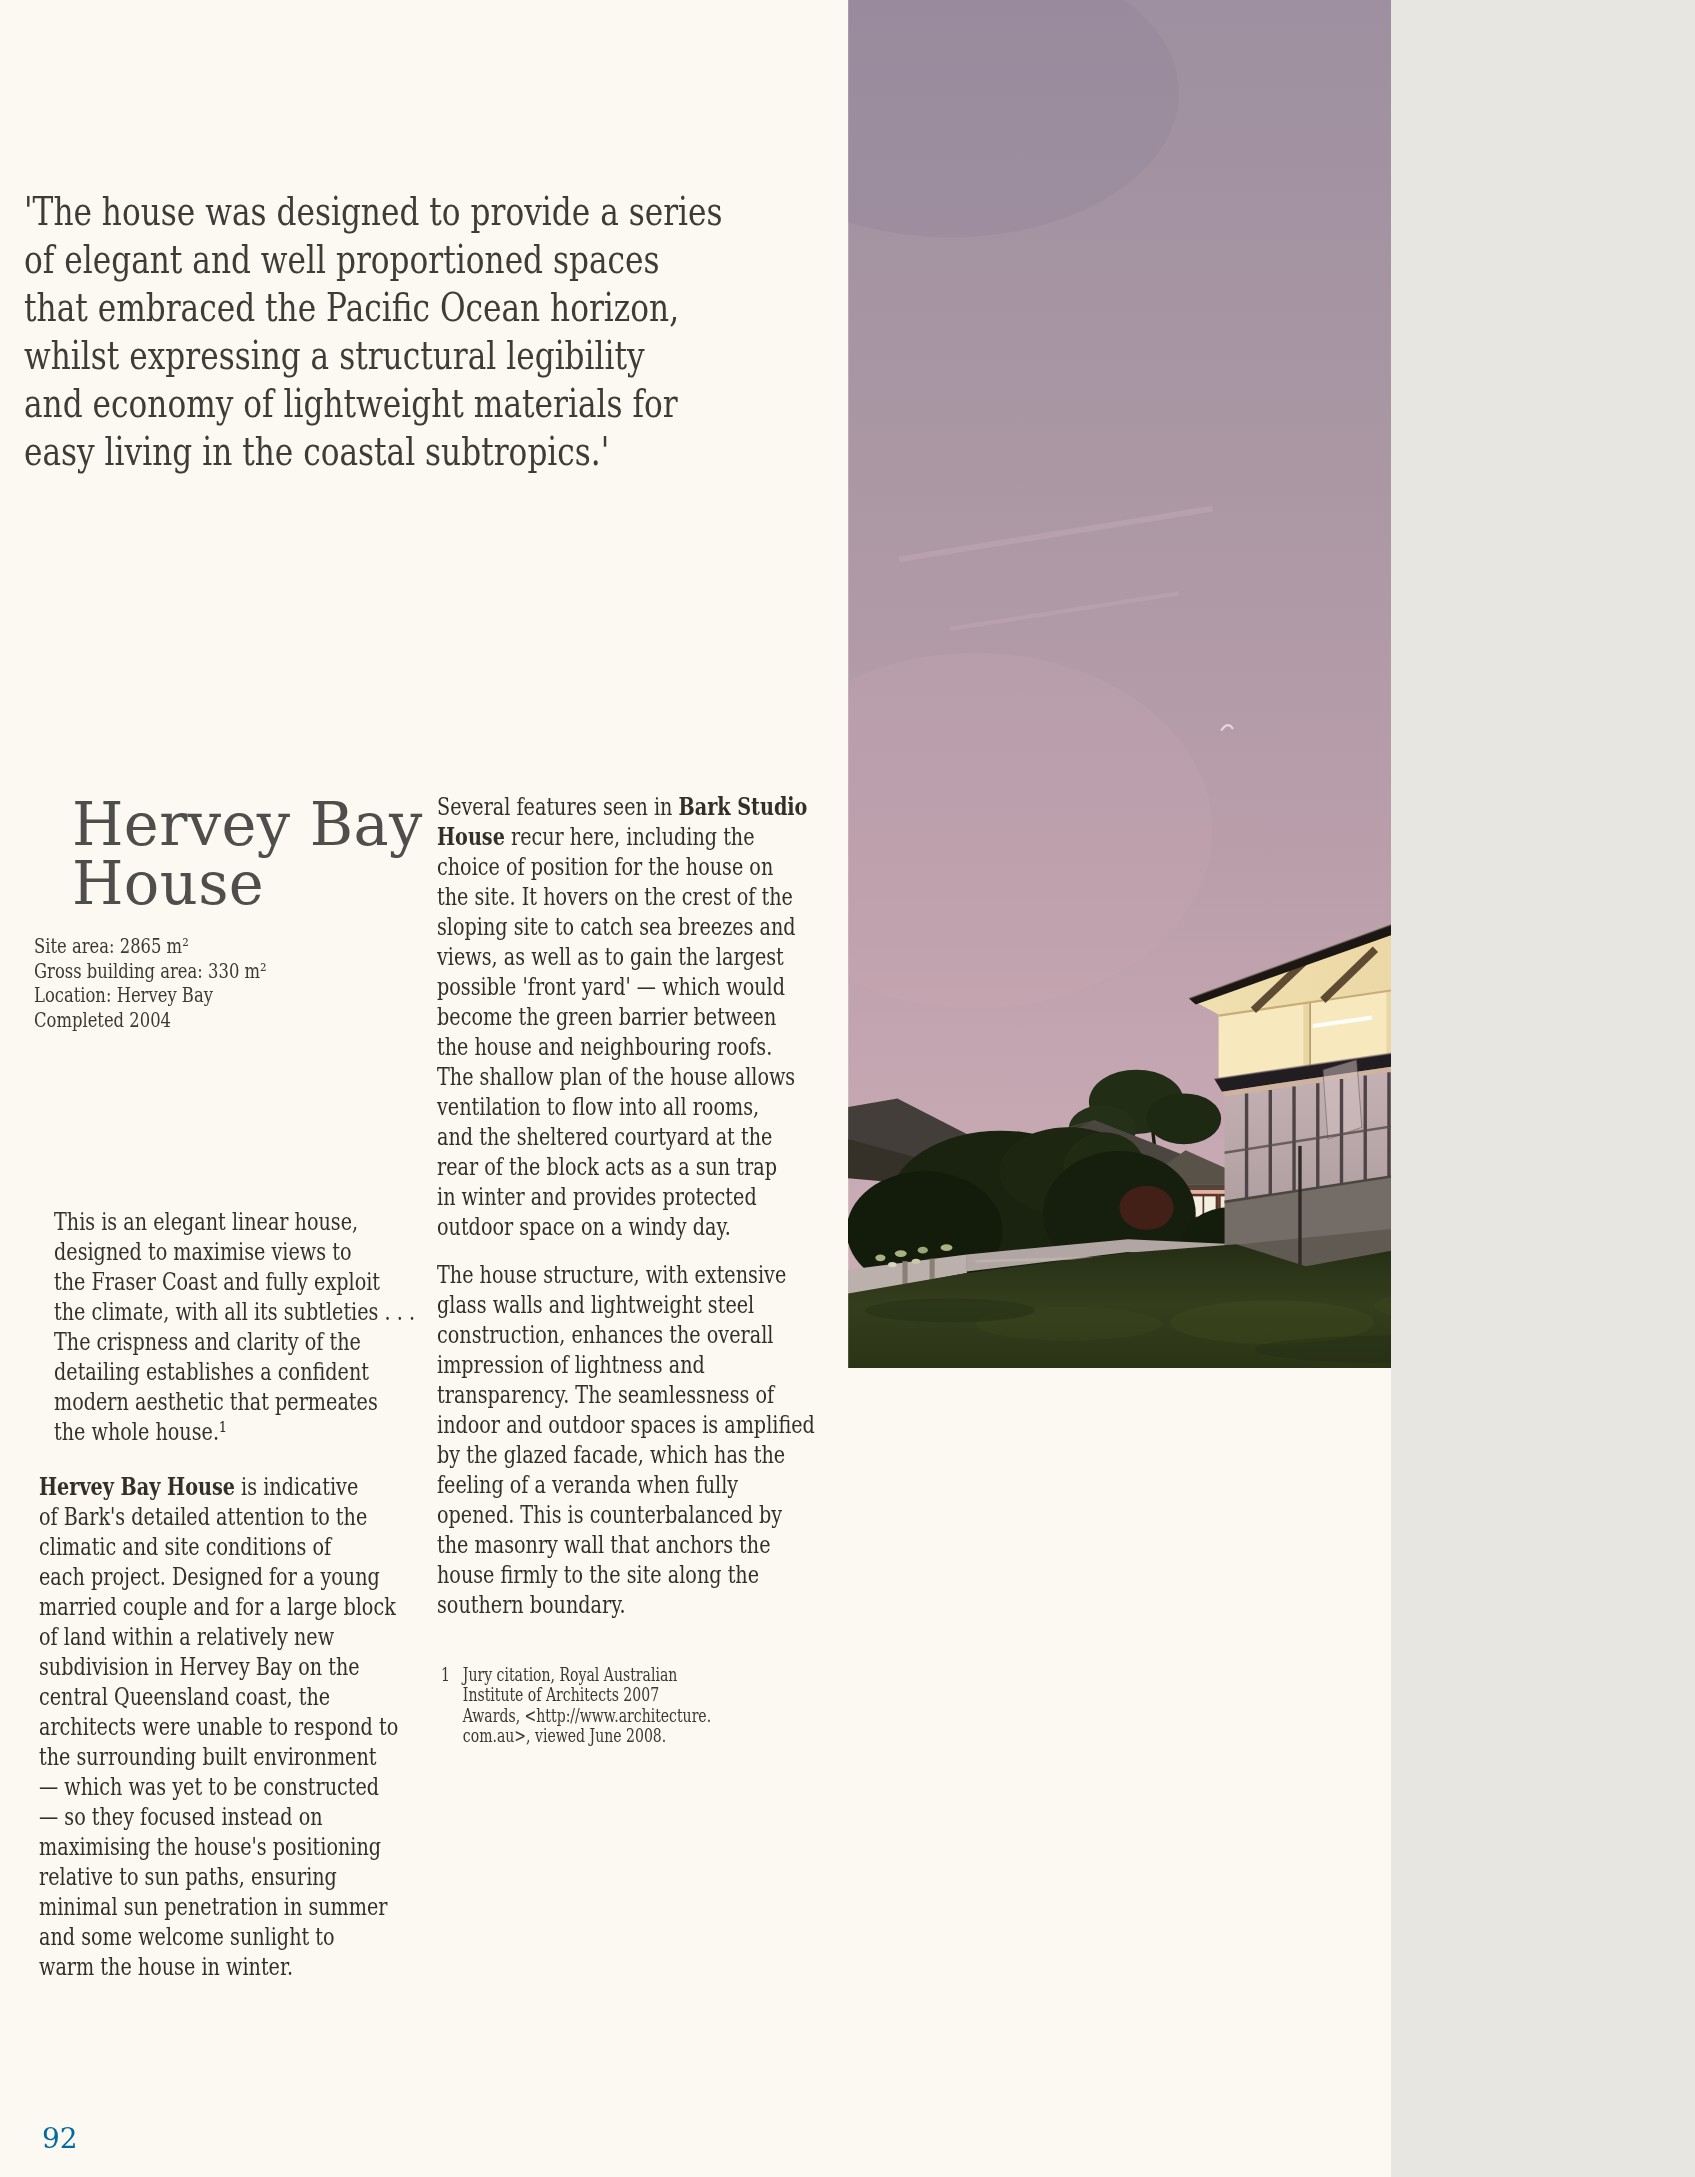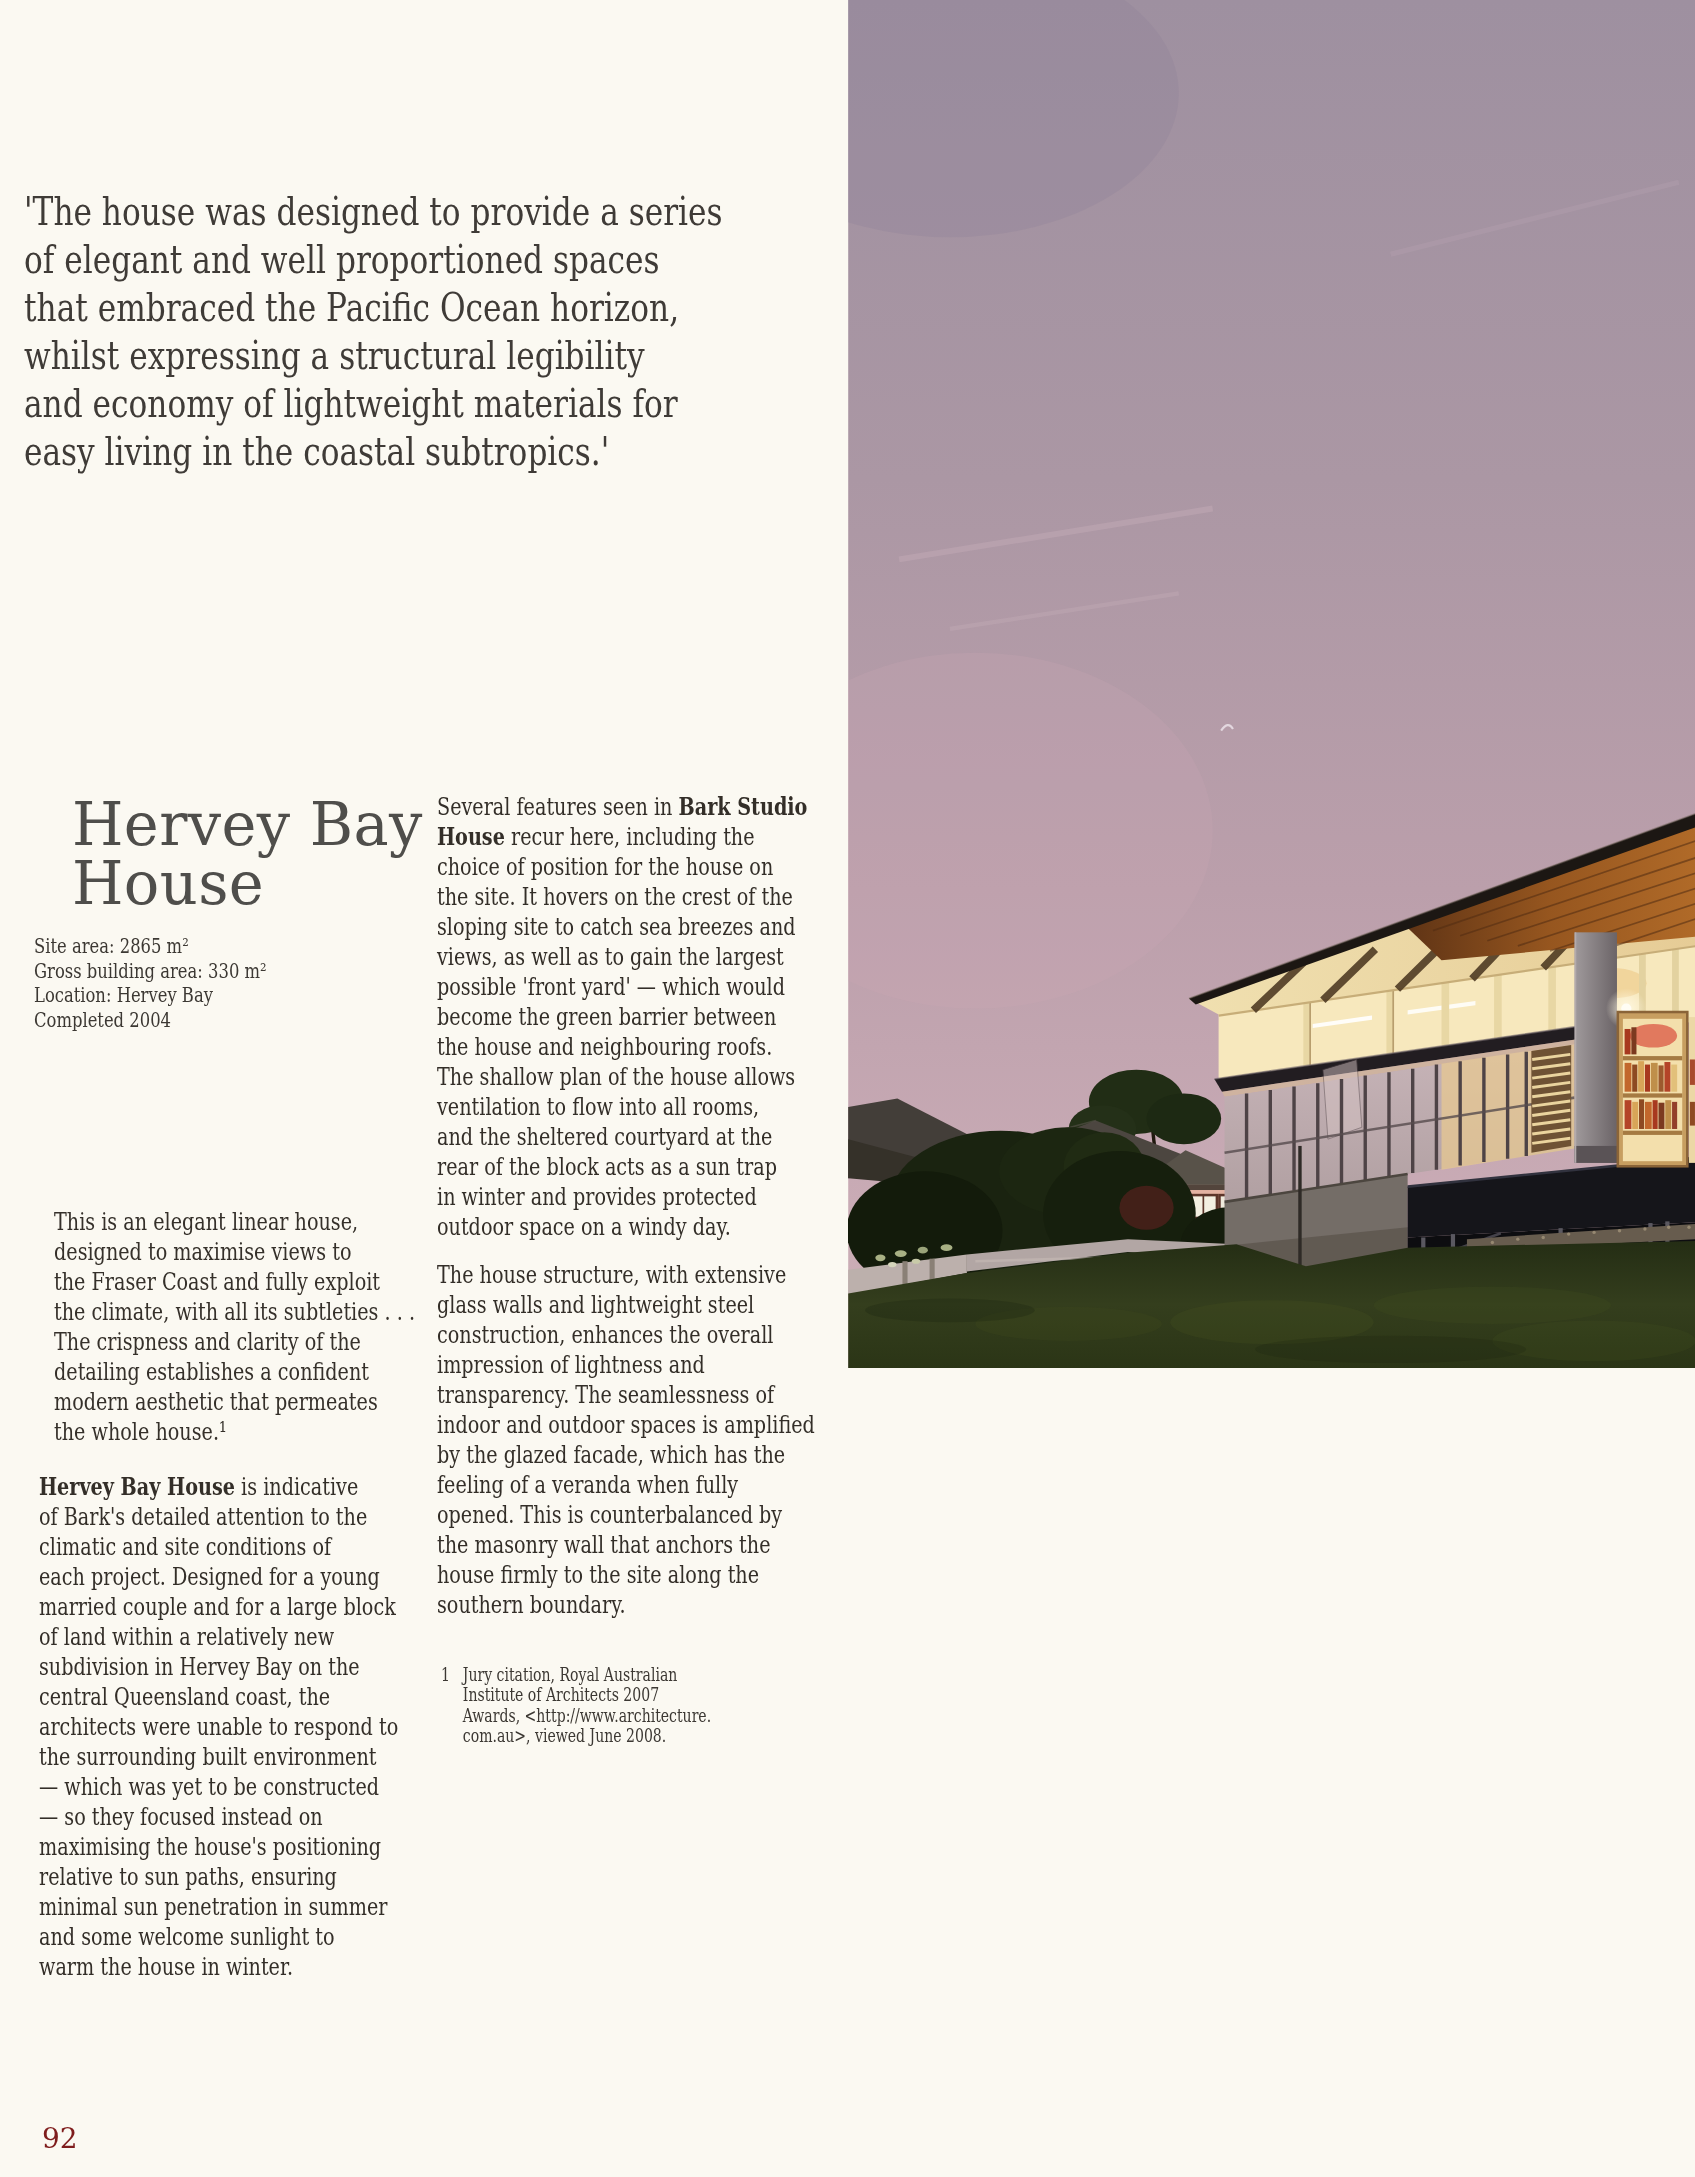--- a/index.html
+++ b/index.html
@@ -1,17 +1,17 @@
 <!DOCTYPE html>
 <html style="font-size:13.6px"><head>
 <meta charset="utf-8">
 <style>
   html,body{margin:0;padding:0;background:#e8e6e0;}
   .page{
-    position:relative;width:1695px;height:2177px;overflow:hidden;
+    position:relative;width:1391px;height:2177px;overflow:hidden;
     background:#fbf9f2;
     font-family:"DejaVu Serif","Liberation Serif",serif;
     color:#332e28;
   }
   .pre{white-space:pre-line;}
   .cond{transform:scaleX(0.78);transform-origin:0 0;}
   .cond83{transform:scaleX(0.80);transform-origin:0 0;}
 
   .pullquote{
     position:absolute;left:24px;top:188px;
@@ -44,21 +44,21 @@
     font-size:24.6px;line-height:30px;width:542px;
   }
   .footnote{
     position:absolute;left:441px;top:1665px;
     font-size:18px;line-height:20.3px;color:#3c3833;width:441px;
   }
   .footnote .num{position:absolute;left:0;top:0;}
   .footnote .ftext{display:block;margin-left:28px;}
   .pagenum{
     position:absolute;left:42px;top:2122px;
-    font-size:28px;color:#7f1d1d;
+    font-size:28px;color:#0369a1;
   }
   b{font-weight:bold;}
   .photo{
     position:absolute;left:848px;top:0;width:848px;height:1368px;
   }
   .photo svg{display:block;width:100%;height:100%;}
 </style>
 </head>
 <body>
 

